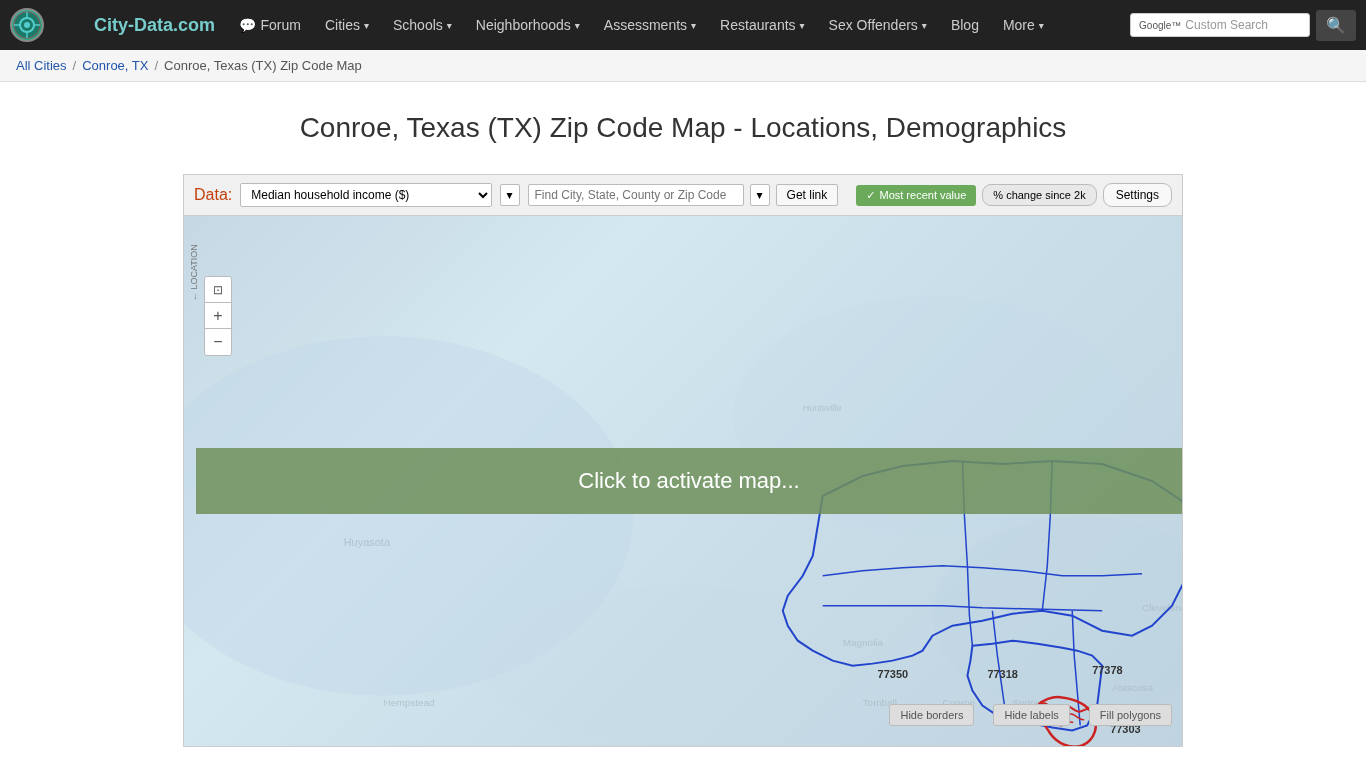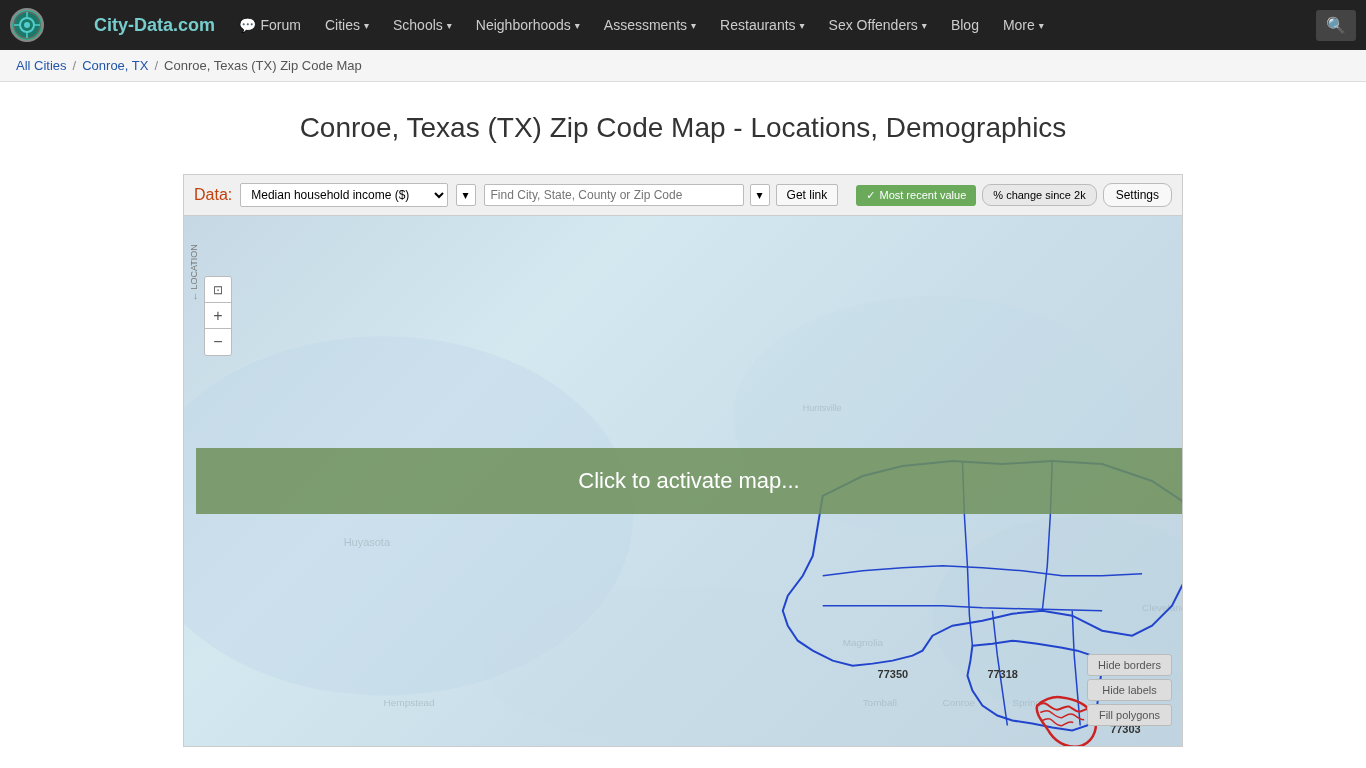--- a/index.html
+++ b/index.html
@@ -279,22 +279,22 @@
       position: absolute;
       top: 0; left: 0; right: 0; bottom: 0;
     }
 
     
     .map-bottom-btns {
       position: absolute;
       bottom: 20px;
       right: 10px;
       display: flex;
-      flex-direction: column;
-      gap: 3px;
+      flex-direction: row;
+      gap: 19px;
       z-index: 10;
     }
     .map-bottom-btn {
       background: #ddd;
       border: 1px solid #bbb;
       border-radius: 3px;
       padding: 4px 10px;
       font-size: 11px;
       cursor: pointer;
       color: #555;
@@ -307,21 +307,21 @@
       align-items: center;
       gap: 6px;
       padding: 0 10px 0 0;
     }
     .map-location-input {
       border: 1px solid #bbb;
       background: #fff;
       padding: 3px 6px;
       font-size: 12px;
       border-radius: 2px;
-      width: 260px;
+      width: 216px;
     }
 
     
     .map-bg {
       width: 100%;
       height: 100%;
       background: 
         linear-gradient(135deg, #c5d8e4 0%, #d4e8f0 30%, #c8dde8 60%, #bfd4e0 100%);
       position: absolute;
       top: 0; left: 0;
@@ -379,20 +379,24 @@
   </div>
   <div class="nav-item">
     <span>Blog</span>
   </div>
   <div class="nav-item">
     <span>More</span>
     <span class="caret">▾</span>
   </div>
 
   <div class="search-area">
+    <div class="search-box">
+      <span class="google-text">Google™</span>
+      <span class="search-input-fake">Custom Search</span>
+    </div>
     <button class="search-btn">🔍</button>
   </div>
 </nav>
 
 <div class="breadcrumb-bar">
   <a class="breadcrumb-link">All Cities</a>
   <span class="breadcrumb-sep">/</span>
   <a class="breadcrumb-link">Conroe, TX</a>
   <span class="breadcrumb-sep">/</span>
   <span class="breadcrumb-current">Conroe, Texas (TX) Zip Code Map</span>

